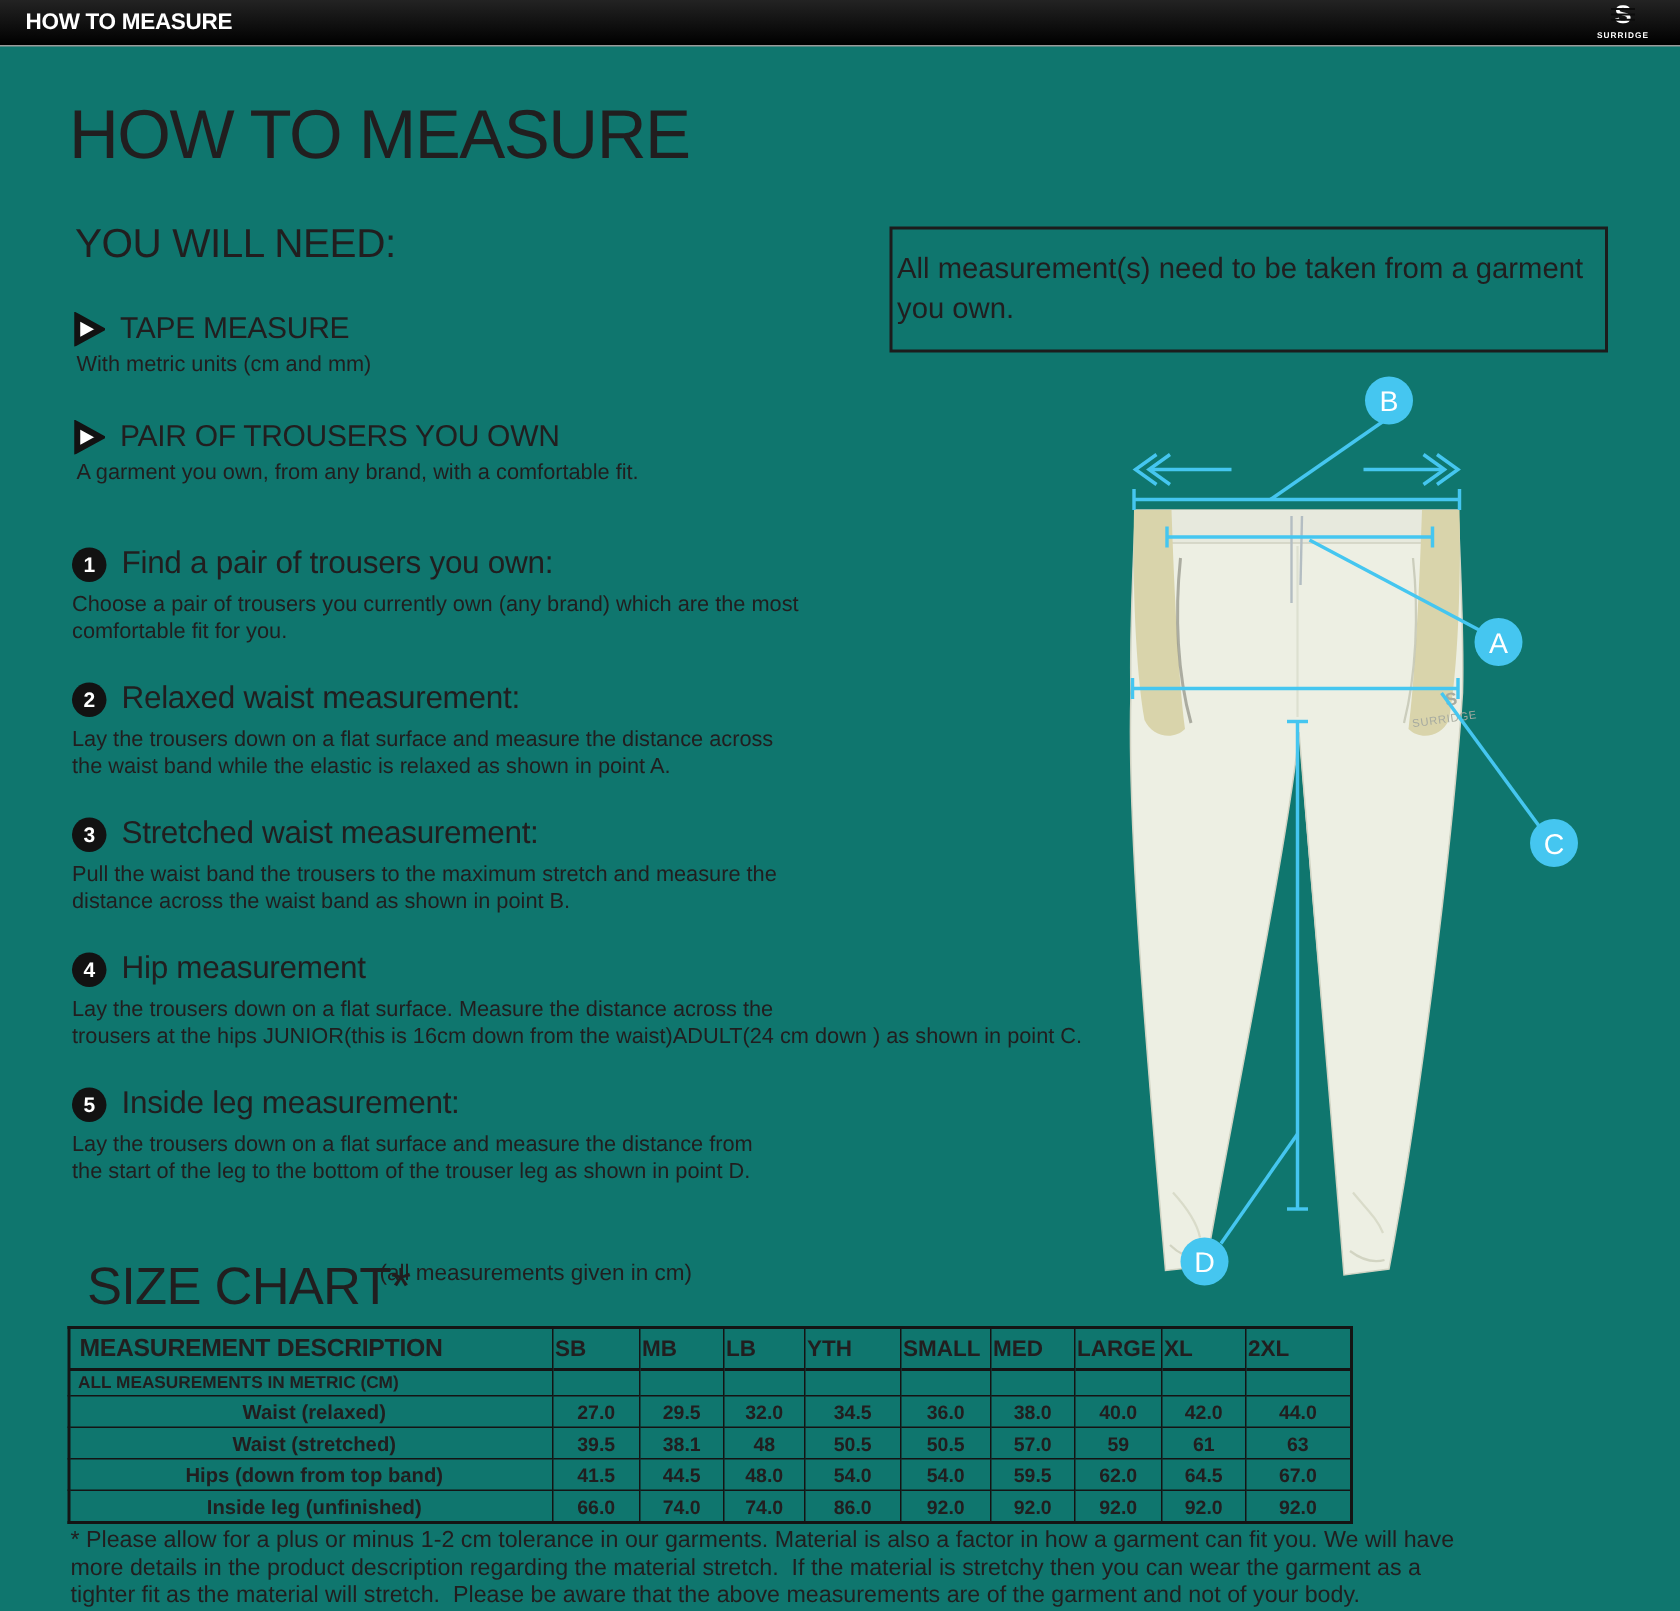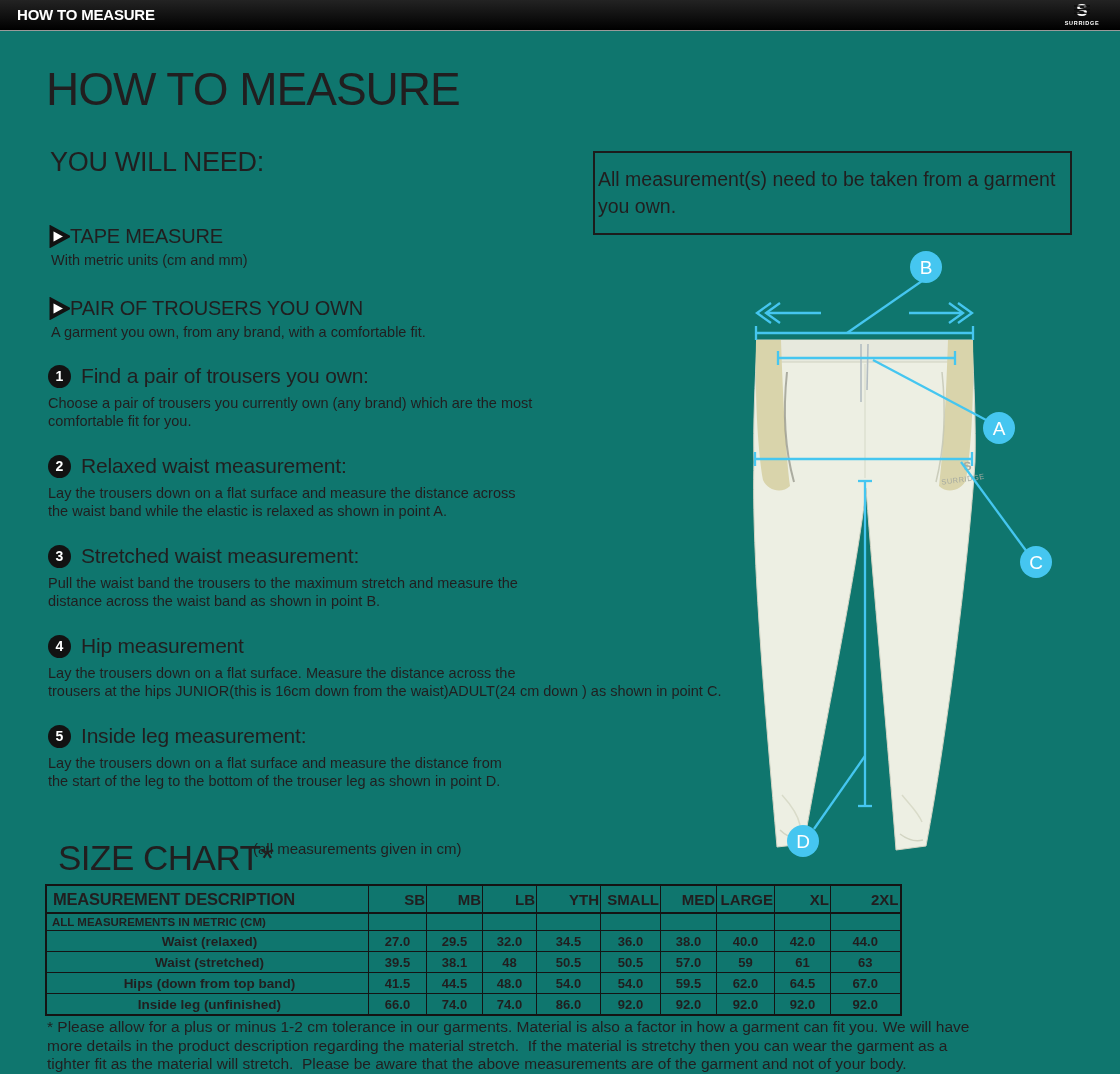--- a/index.html
+++ b/index.html
@@ -10,21 +10,21 @@
           background:linear-gradient(#232323,#000000);border-bottom:1px solid #9a9a9a;}
   .topbar-title{position:absolute;left:17px;top:6px;font-size:15px;font-weight:bold;
                 letter-spacing:-0.2px;color:#ffffff;}
   .brand{position:absolute;right:12px;top:1px;width:52px;text-align:center;color:#ffffff;}
   .brand-text{font-size:5.5px;letter-spacing:0.7px;font-weight:bold;margin-top:-3px;}
   
   .page-title{position:absolute;left:46px;top:62px;font-size:46px;letter-spacing:-1px;color:#211e1f;}
   .ywn-heading{position:absolute;left:50px;top:147px;font-size:27px;letter-spacing:-0.3px;}
   
   .need-item{position:absolute;left:48px;}
-  .need-head{display:flex;align-items:center;margin-top:17px;}
+  .need-head{display:flex;align-items:center;gap:10px;}
   .need-label{font-size:20px;letter-spacing:-0.2px;}
   .need-note{font-size:14.5px;margin-top:4px;margin-left:3px;white-space:pre;}
   
   .step{position:absolute;left:48px;}
   .step-head{display:flex;align-items:center;gap:10px;}
   .step-num{width:23px;height:23px;border-radius:50%;background:#121212;color:#ffffff;
             font-size:14px;font-weight:bold;text-align:center;line-height:23px;flex:0 0 23px;}
   .step-title{font-size:21px;letter-spacing:-0.2px;}
   .step-body{margin-top:6px;}
   .bline{font-size:14.5px;line-height:18px;white-space:pre;}
@@ -34,21 +34,21 @@
   
   .diagram{position:absolute;left:690px;top:240px;}
   
   .sc-heading{position:absolute;left:47px;top:838px;font-size:35px;letter-spacing:-0.5px;margin-left:11px;}
   .sc-sub{position:absolute;left:253px;top:840px;font-size:15px;}
   table.size-table{position:absolute;left:45px;top:884px;border-collapse:collapse;
                    border:2px solid #141414;table-layout:fixed;}
   .size-table th,.size-table td{border:1px solid #141414;overflow:hidden;white-space:nowrap;}
   .size-table thead th{border-bottom:2px solid #141414;height:24px;}
   th.desc{width:314px;text-align:left;font-size:16.5px;padding-left:6px;letter-spacing:-0.2px;}
-  th.size{font-size:15px;text-align:right;}
+  th.size{font-size:15px;text-align:left;}
   tr.metric td{height:14px;font-size:11.5px;font-weight:bold;padding-left:5px;}
   tr.drow td{height:18px;font-size:13px;font-weight:bold;}
   tr.drow td.lbl{text-align:center;padding-left:5px;font-size:13.5px;}
   tr.drow td.val{text-align:center;}
   
   .footer{position:absolute;left:47px;top:1018px;width:1060px;}
   .fline{font-size:15.5px;line-height:18.5px;white-space:pre;}
 </style>
 </head>
 <body>

